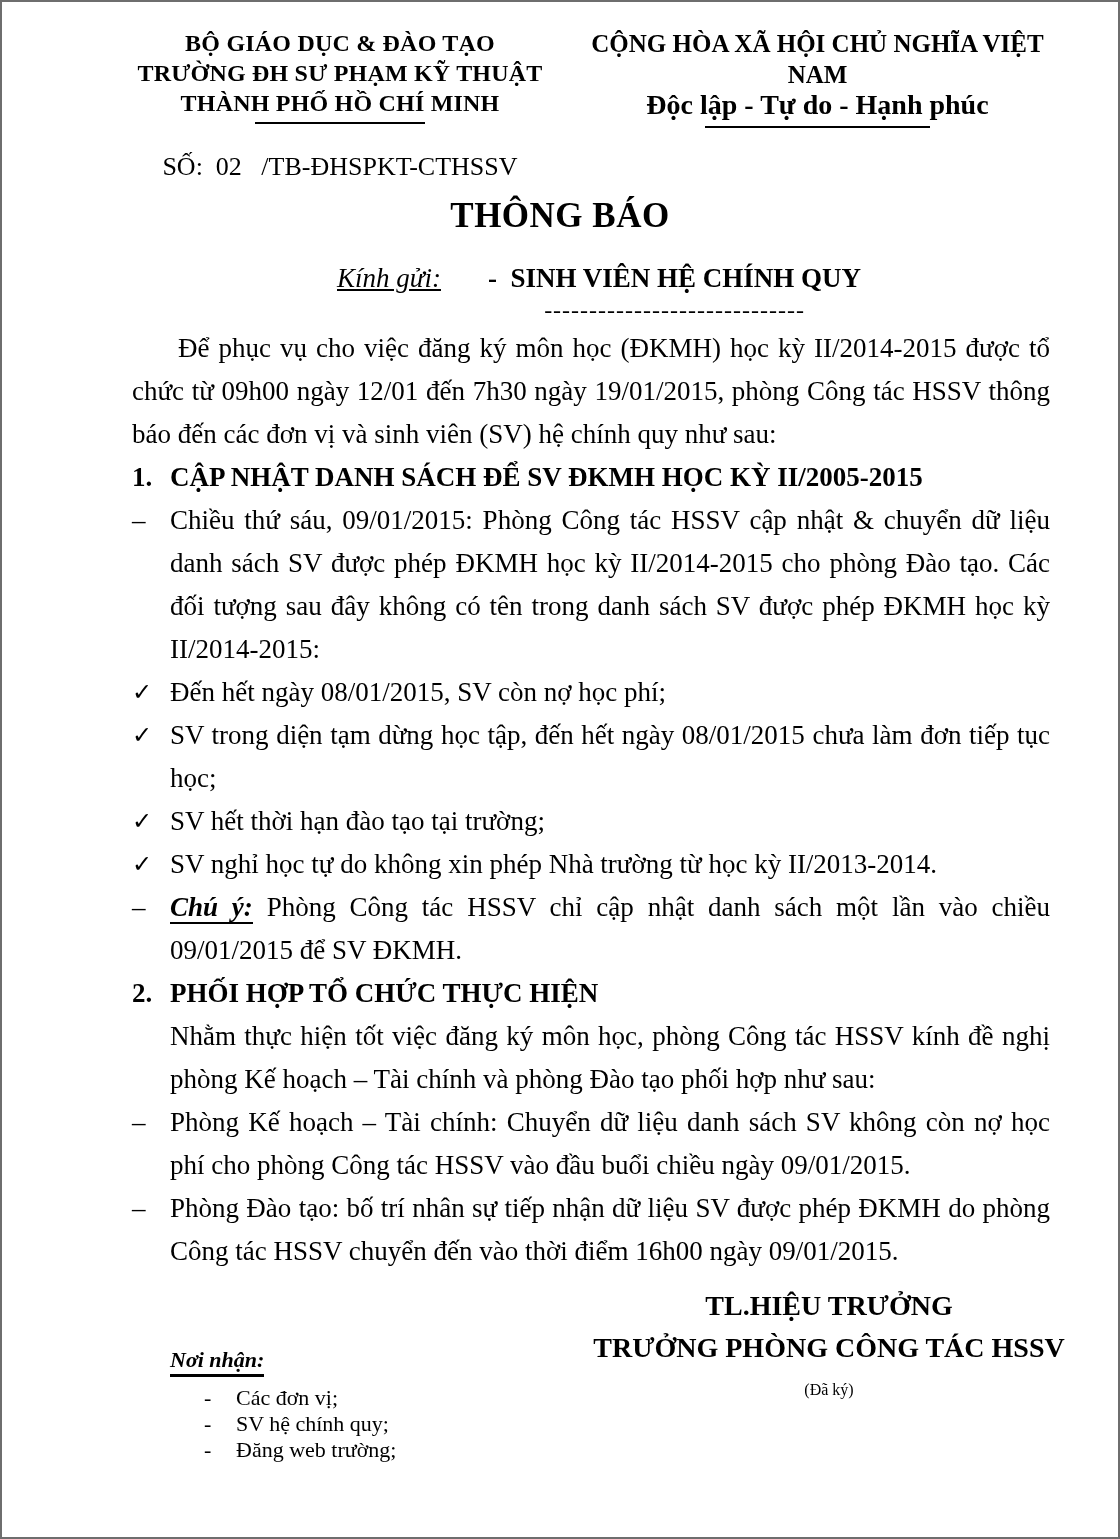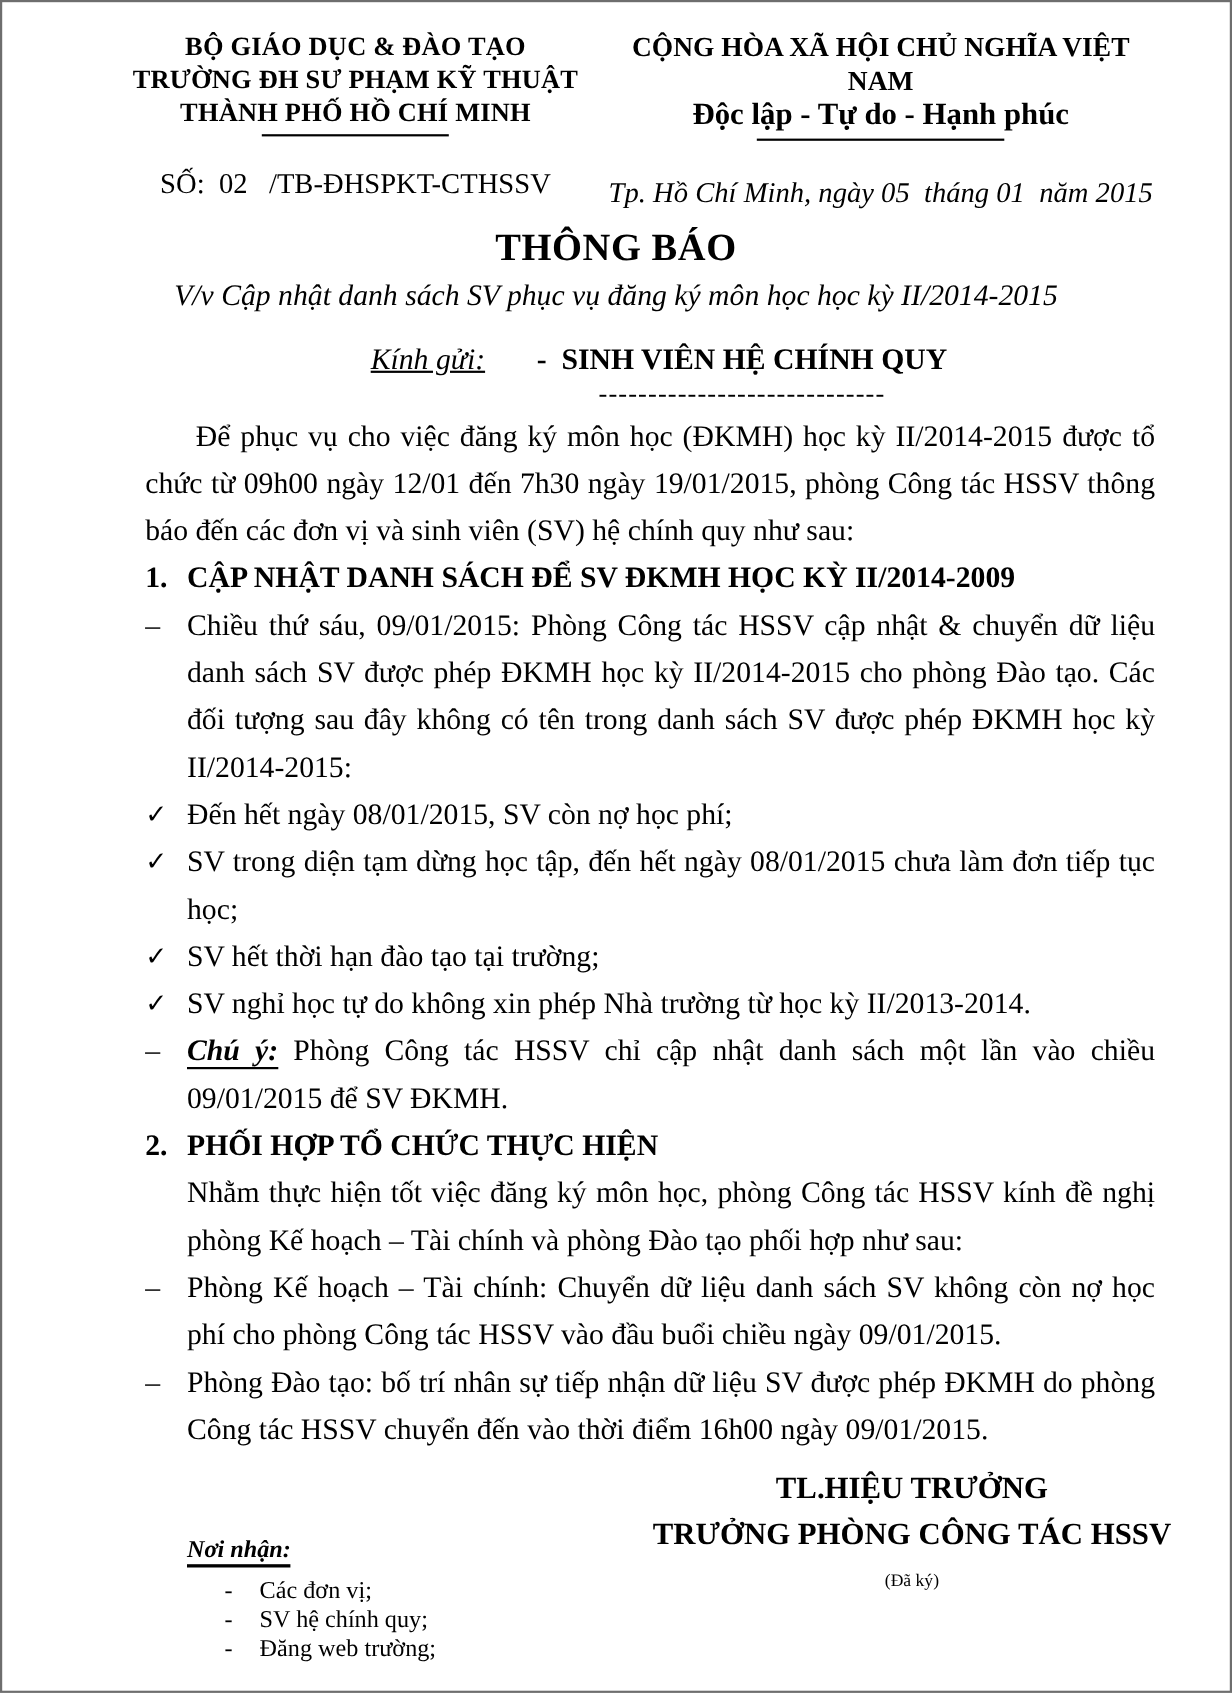--- a/index.html
+++ b/index.html
@@ -64,41 +64,39 @@
       <div class="hl-line">BỘ GIÁO DỤC &amp; ĐÀO TẠO</div>
       <div class="hl-line">TRƯỜNG ĐH SƯ PHẠM KỸ THUẬT</div>
       <div class="hl-line">THÀNH PHỐ HỒ CHÍ MINH</div>
       <div class="rule-left"></div>
       <div class="doc-number">SỐ:  02   /TB-ĐHSPKT-CTHSSV</div>
     </div>
     <div class="header-right">
       <div class="hr-line1">CỘNG HÒA XÃ HỘI CHỦ NGHĨA VIỆT NAM</div>
       <div class="hr-line2">Độc lập - Tự do - Hạnh phúc</div>
       <div class="rule-right"></div>
-      <div class="date-line">Tp. Hồ Chí Minh, ngày 05  tháng 01  năm 2015</div>
     </div>
   </div>
 
   <div class="doc-title">THÔNG BÁO</div>
-  <div class="doc-subtitle">V/v Cập nhật danh sách SV phục vụ đăng ký môn học học kỳ II/2014-2015</div>
 
   <div class="salutation">
     <div class="salutation-label">Kính gửi:</div>
     <div>
       <div class="salutation-items">-  SINH VIÊN HỆ CHÍNH QUY</div>
       <div class="salutation-divider">-----------------------------</div>
     </div>
   </div>
 
   <div class="body">
     <div class="para">Để phục vụ cho việc đăng ký môn học (ĐKMH) học kỳ II/2014-2015 được tổ chức từ 09h00 ngày 12/01 đến 7h30 ngày 19/01/2015, phòng Công tác HSSV thông báo đến các đơn vị và sinh viên (SV) hệ chính quy như sau:</div>
 
     <div class="heading">
       <span class="num">1.</span>
-      <span>CẬP NHẬT DANH SÁCH ĐỂ SV ĐKMH HỌC KỲ II/2014-2009</span>
+      <span>CẬP NHẬT DANH SÁCH ĐỂ SV ĐKMH HỌC KỲ II/2005-2015</span>
     </div>
 
     <div class="li">
       <span class="marker">–</span>
       <span class="txt">Chiều thứ sáu, 09/01/2015: Phòng Công tác HSSV cập nhật &amp; chuyển dữ liệu danh sách SV được phép ĐKMH học kỳ II/2014-2015 cho phòng Đào tạo. Các đối tượng sau đây không có tên trong danh sách SV được phép ĐKMH học kỳ II/2014-2015:</span>
     </div>
 
     <div class="li">
       <span class="marker check">✓</span>
       <span class="txt">Đến hết ngày 08/01/2015, SV còn nợ học phí;</span>

